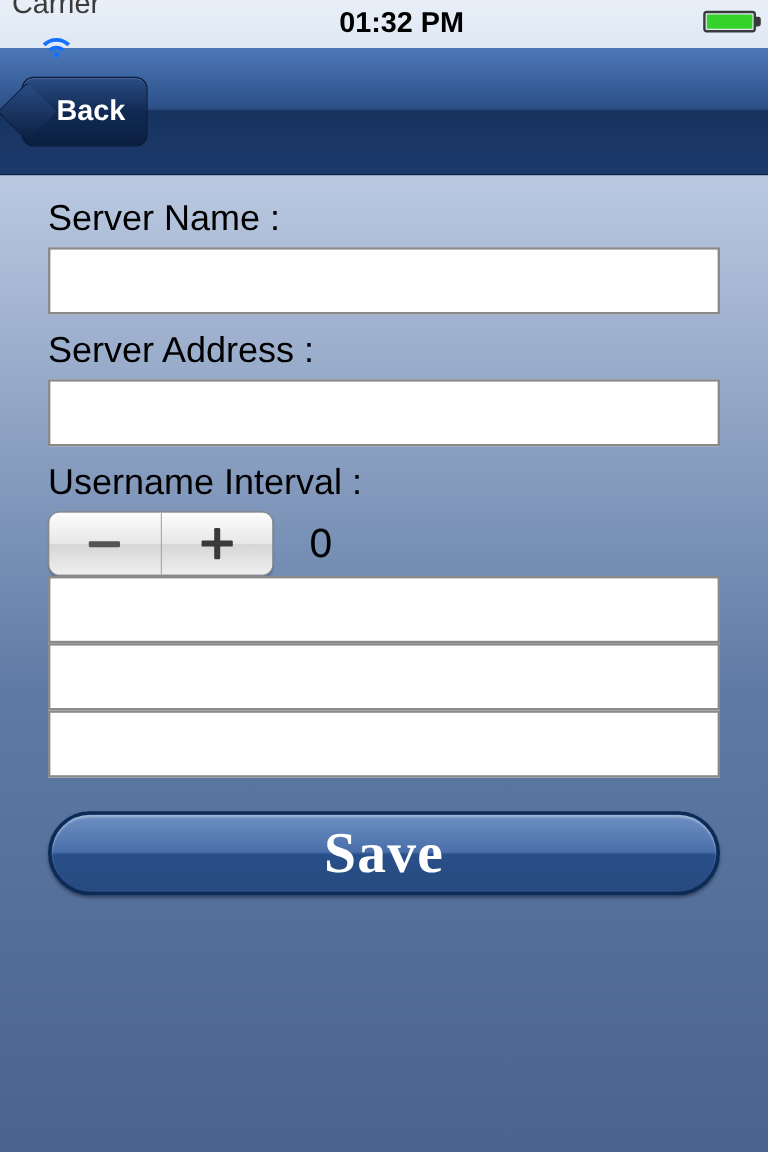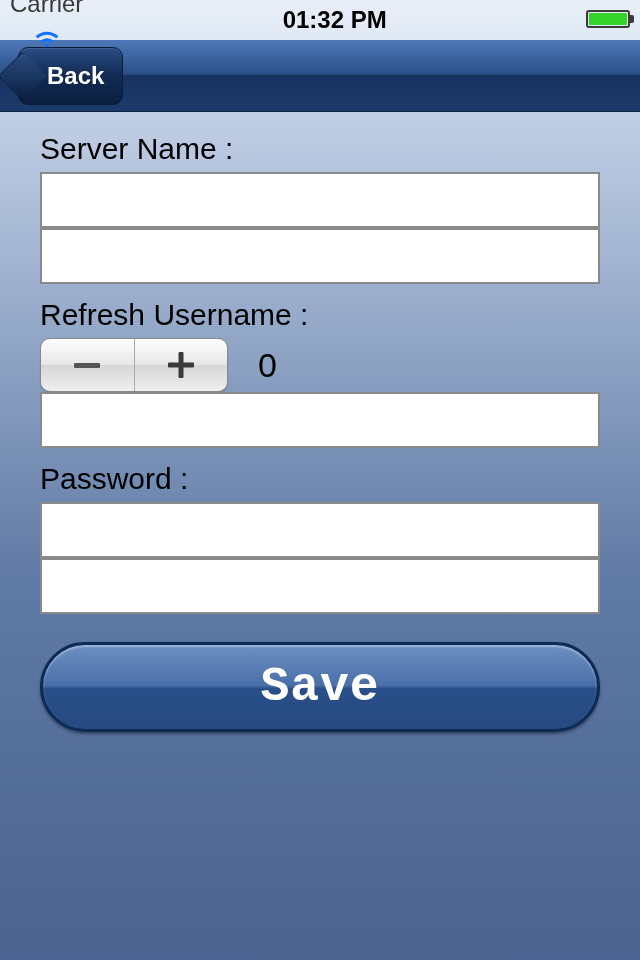--- a/index.html
+++ b/index.html
@@ -29,21 +29,21 @@
     position: relative; display:inline-block;
   }
   .statusbar .battery::after {
     content:""; position:absolute; right:-6px; top:3px; width:4px; height:8px;
     background:#3a3a3a; border-radius:0 2px 2px 0;
   }
   .statusbar .battery .fill { position:absolute; inset:1px; background:#35d22a; border-radius:1px;}
 
   
   .navbar {
-    height: 72px;
+    height: 106px;
     background: linear-gradient(to bottom, #4d79b8 0%, #2c4f88 48%, #17335f 50%, #1c3a6b 100%);
     border-bottom: 1px solid #0d2143;
     display:flex; align-items:center; padding:0 18px;
   }
   .back-btn {
     position: relative;
     height: 58px;
     padding: 0 18px 0 28px;
     background: linear-gradient(to bottom, #2a4d84 0%, #112a53 50%, #0b1f40 100%);
     border: 1px solid #0a1b38;
@@ -103,26 +103,26 @@
   .plus-glyph::before, .plus-glyph::after {
     content:""; position:absolute; background:#3a3a3a; border-radius:1px;
   }
   .plus-glyph::before { left:0; right:0; top:50%; height:5px; transform:translateY(-50%);}
   .plus-glyph::after  { top:0; bottom:0; left:50%; width:5px; transform:translateX(-50%);}
 
   
   .save-btn {
     display:flex; align-items:center; justify-content:center;
     margin: 28px 40px 0 40px;
-    height: 90px;
+    height: 70px;
     border-radius: 45px;
     border: 3px solid #0d2b57;
     background: linear-gradient(to bottom,#6d8fc2 0%, #4a6fa9 48%, #294f89 52%, #274a80 100%);
     color:#fff; font-size:48px; font-weight:700; letter-spacing:1px;
-    font-family: Liberation Mono, monospace;
+    font-family: Liberation Serif, serif;
     box-shadow: inset 0 2px 2px rgba(255,255,255,.35), 0 2px 3px rgba(0,0,0,.4);
     cursor:pointer;
   }
 </style>
 </head>
 <body>
 
 <div class="statusbar">
   <div class="left">
     <span>Carrier</span>
@@ -142,39 +142,39 @@
   <div class="back-btn">
     <span>Back</span>
   </div>
 </div>
 
 <div class="form">
 
   <div class="field-label">Server Name :</div>
   <input type="text" class="text-input" value="" style="">
 
+  <div class="field-label">Server Address :</div>
   <input type="text" class="text-input" value="" style="">
 
-  <div class="field-label">Refresh Username :</div>
+  <div class="field-label">Username Interval :</div>
   <div class="stepper-row">
     <div class="stepper">
       <button type="button">
           <span class="minus-glyph"></span>
         </button>
       <div class="divider"></div>
       <button type="button">
           <span class="plus-glyph"></span>
         </button>
     </div>
     <div class="stepper-value">0</div>
   </div>
 
   <input type="text" class="text-input" value="" style="">
 
-  <div class="field-label">Password :</div>
   <input type="password" class="text-input" value="" style="">
 
   <input type="text" class="text-input" value="" style="">
 
 </div>
 
 <div class="save-btn">
   <span>Save</span>
 </div>
 

